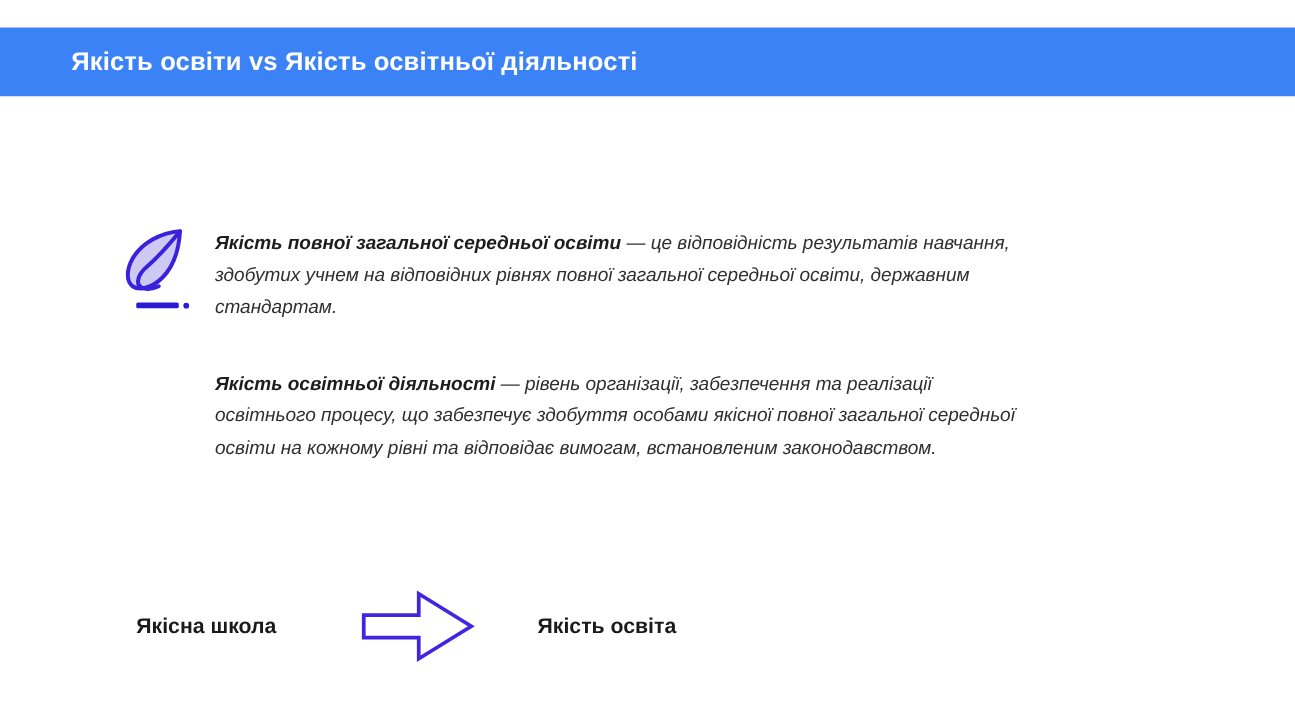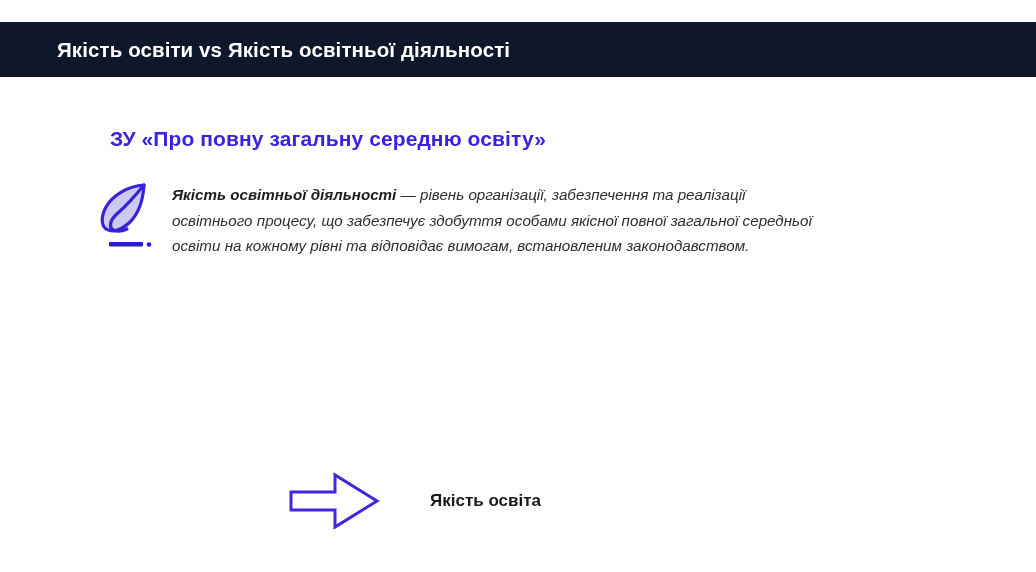--- a/index.html
+++ b/index.html
@@ -19,21 +19,21 @@
     overflow: hidden;
   }
 
   
   .header-band {
     position: absolute;
     left: 0;
     top: 22px;
     width: 1036px;
     height: 55px;
-    background: #0f172a;
+    background: #3b82f6;
     display: flex;
     align-items: center;
   }
   .header-title {
     color: #ffffff;
     font-size: 20.5px;
     font-weight: bold;
     letter-spacing: 0.1px;
     margin-left: 57px;
     white-space: nowrap;
@@ -119,48 +119,51 @@
 </style>
 </head>
 <body>
 
 <div id="slide">
 
   <div class="header-band">
     <div class="header-title">Якість освіти vs Якість освітньої діяльності</div>
   </div>
 
-  <div class="law-heading">ЗУ «Про повну загальну середню освіту»</div>
 
   <div class="feather-icon">
     <svg width="58" height="78" viewBox="0 0 58 78" xmlns="http://www.w3.org/2000/svg">
 
       <path d="M45 6 C44 22 40 34 31 43 C23 51 13 54 7 50 C2 46 2 37 7 28 C14 16 29 7 45 6 Z" fill="#cdc9f2" stroke="#3a22dc" stroke-width="3.2" stroke-linejoin="round" stroke-linecap="round"></path>
 
       <path d="M45 6 C36 17 28 26 20 33 C14 38 10 44 12 49" fill="none" stroke="#3a22dc" stroke-width="3.2" stroke-linecap="round"></path>
 
       <path d="M12 49 C15 53 22 53 28 50" fill="none" stroke="#3a22dc" stroke-width="3.2" stroke-linecap="round"></path>
 
       <rect x="10" y="63" width="34" height="4.5" rx="1.2" fill="#2a1ad0"></rect>
 
       <circle cx="50" cy="65.5" r="2.3" fill="#2a1ad0"></circle>
     </svg>
   </div>
 
   <div class="definitions">
 
+    <p class="definition">
+      <span class="term">Якість повної загальної середньої освіти</span><span> — </span><span>це відповідність результатів навчання, здобутих учнем на відповідних рівнях повної загальної середньої освіти, державним стандартам.</span>
+    </p>
 
     <p class="definition">
       <span class="term">Якість освітньої діяльності</span><span> — </span><span>рівень організації, забезпечення та реалізації освітнього процесу, що забезпечує здобуття особами якісної повної загальної середньої освіти на кожному рівні та відповідає вимогам, встановленим законодавством.</span>
     </p>
 
   </div>
 
   <div class="compare-row">
 
+    <div class="compare-label left">Якісна школа</div>
 
     <div class="arrow-wrap">
       <svg width="92" height="60" viewBox="0 0 92 60" xmlns="http://www.w3.org/2000/svg">
         <path d="M3 21 L47 21 L47 4 L89 30 L47 56 L47 39 L3 39 Z" fill="#ffffff" stroke="#4424e0" stroke-width="3" stroke-linejoin="miter"></path>
       </svg>
     </div>
 
     <div class="compare-label right">Якість освіта</div>
 
   </div>

